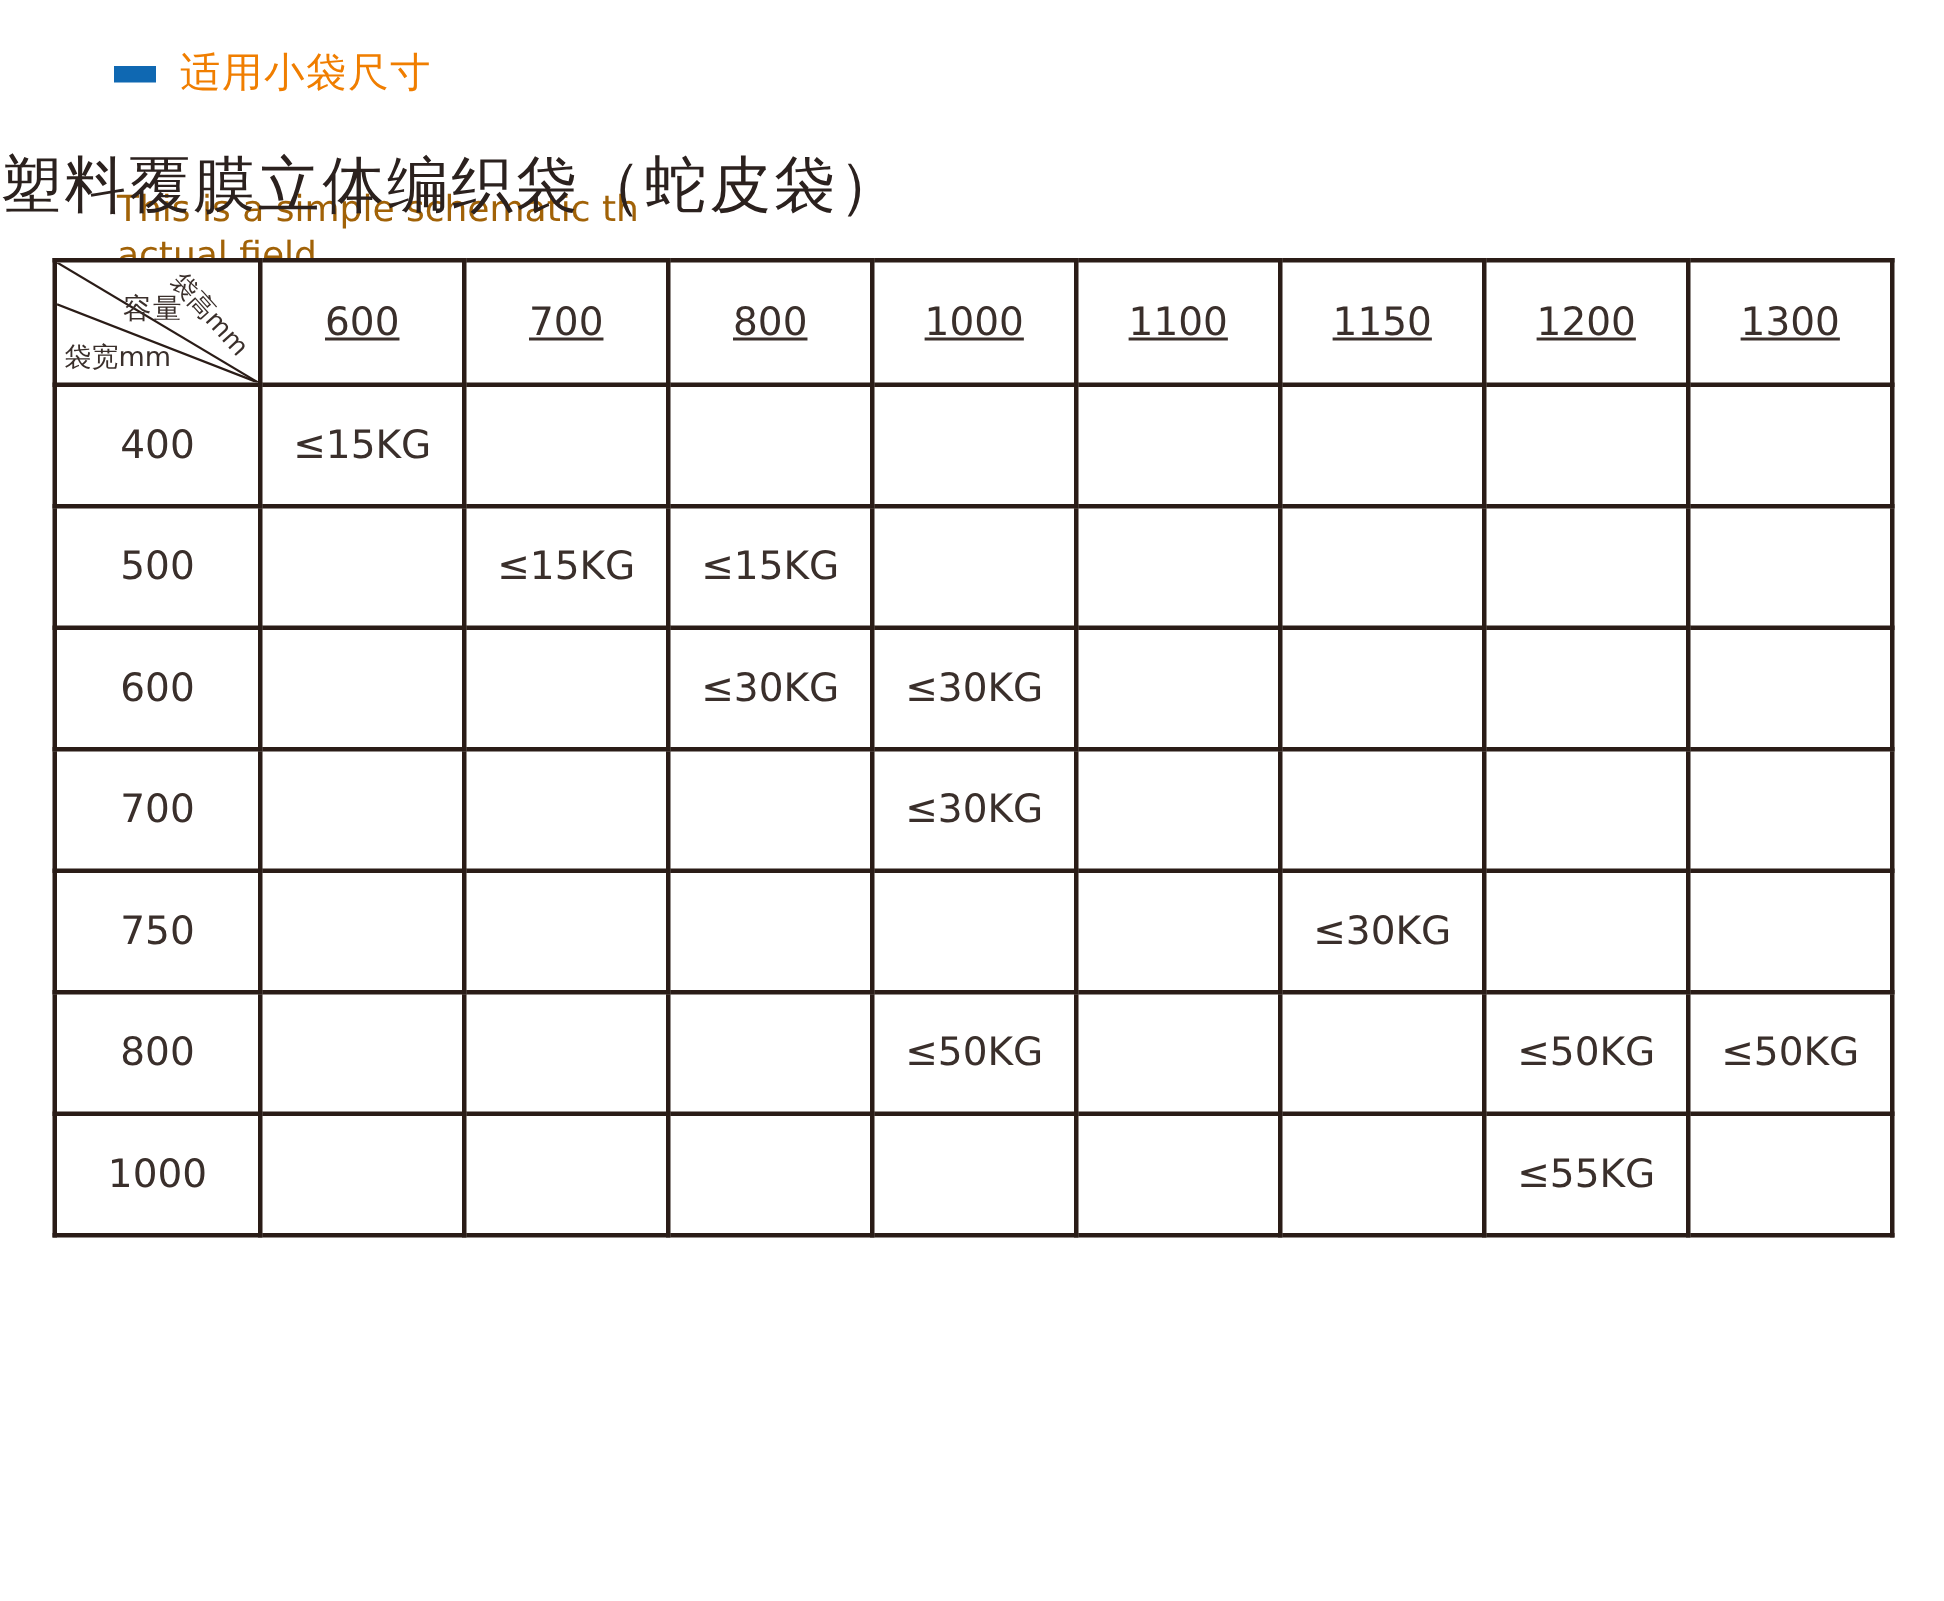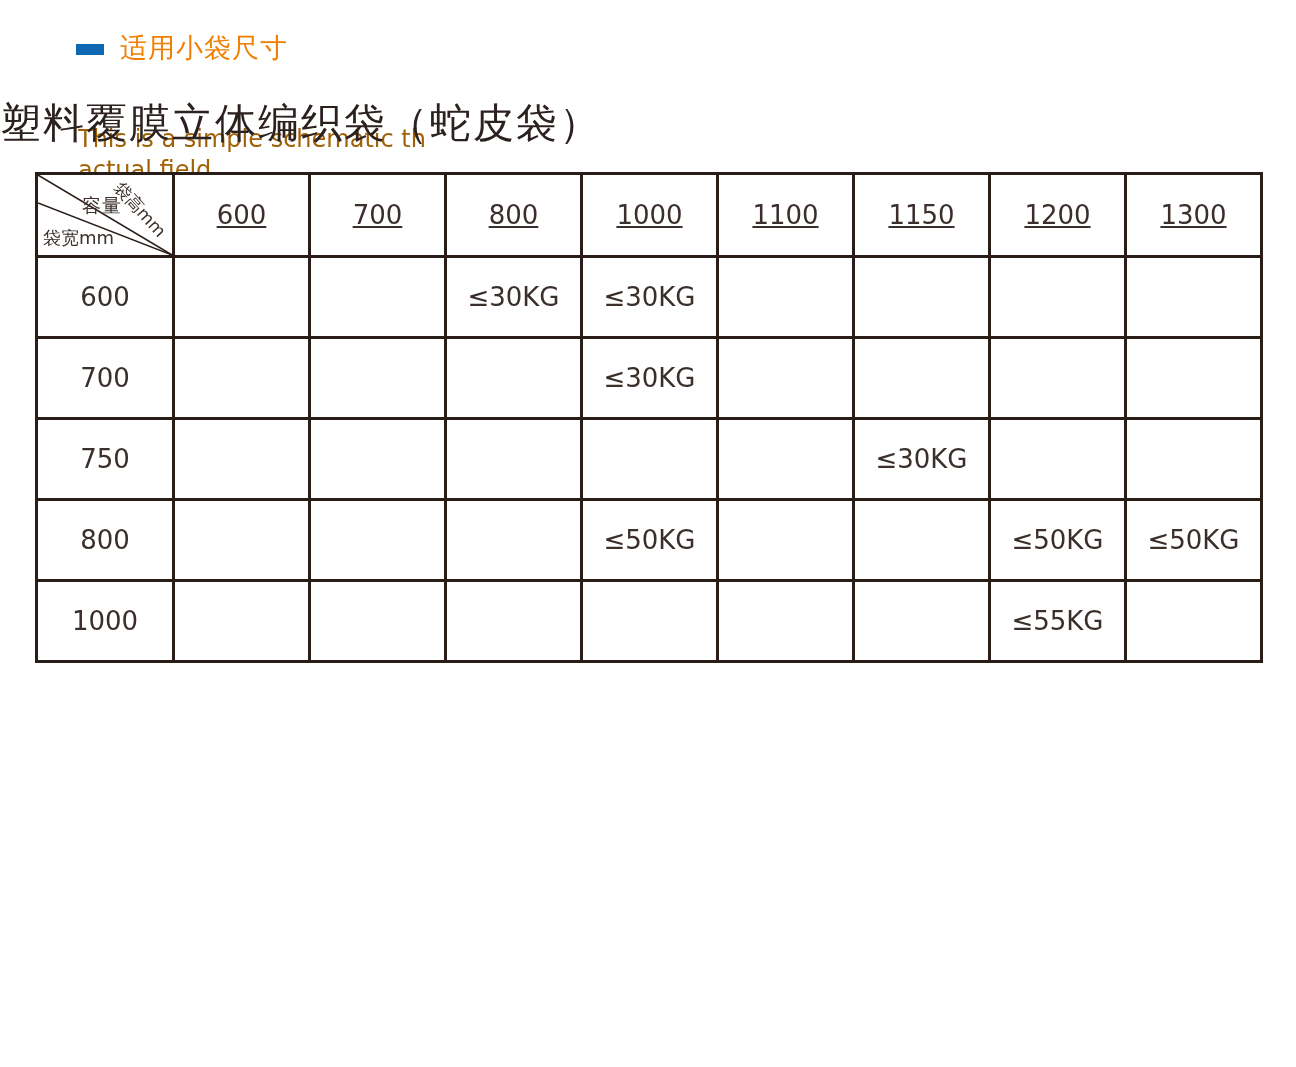--- a/index.html
+++ b/index.html
@@ -125,20 +125,42 @@
       <th>800</th>
       <th>1000</th>
       <th>1100</th>
       <th>1150</th>
       <th>1200</th>
       <th>1300</th>
     </tr>
   </thead>
   <tbody>
     <tr>
+      <td>400</td>
+      <td>≤15KG</td>
+      <td></td>
+      <td></td>
+      <td></td>
+      <td></td>
+      <td></td>
+      <td></td>
+      <td></td>
+    </tr>
+    <tr>
+      <td>500</td>
+      <td></td>
+      <td>≤15KG</td>
+      <td>≤15KG</td>
+      <td></td>
+      <td></td>
+      <td></td>
+      <td></td>
+      <td></td>
+    </tr>
+    <tr>
       <td>600</td>
       <td></td>
       <td></td>
       <td>≤30KG</td>
       <td>≤30KG</td>
       <td></td>
       <td></td>
       <td></td>
       <td></td>
     </tr>

